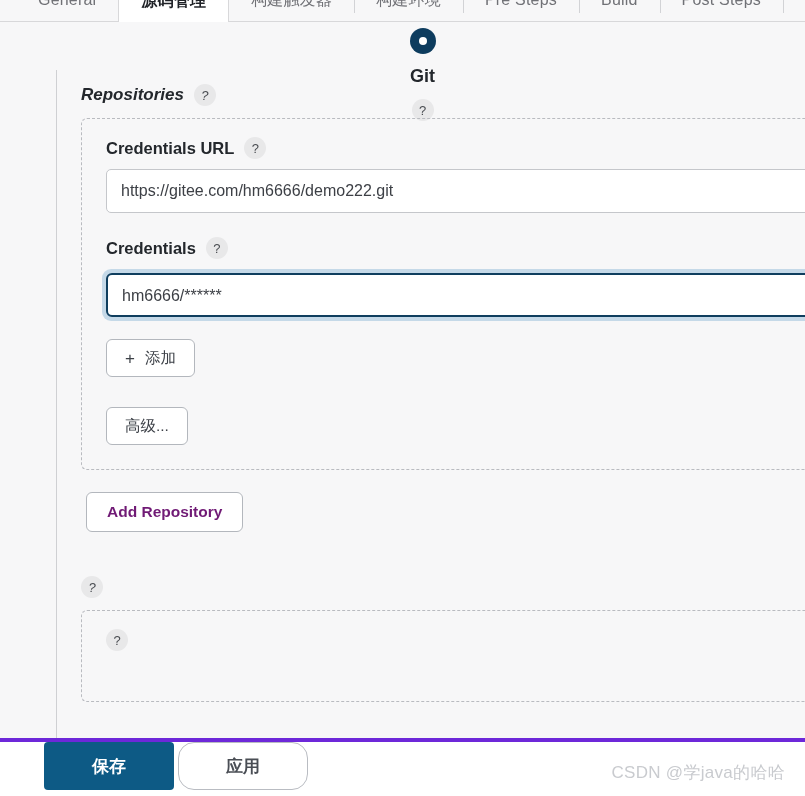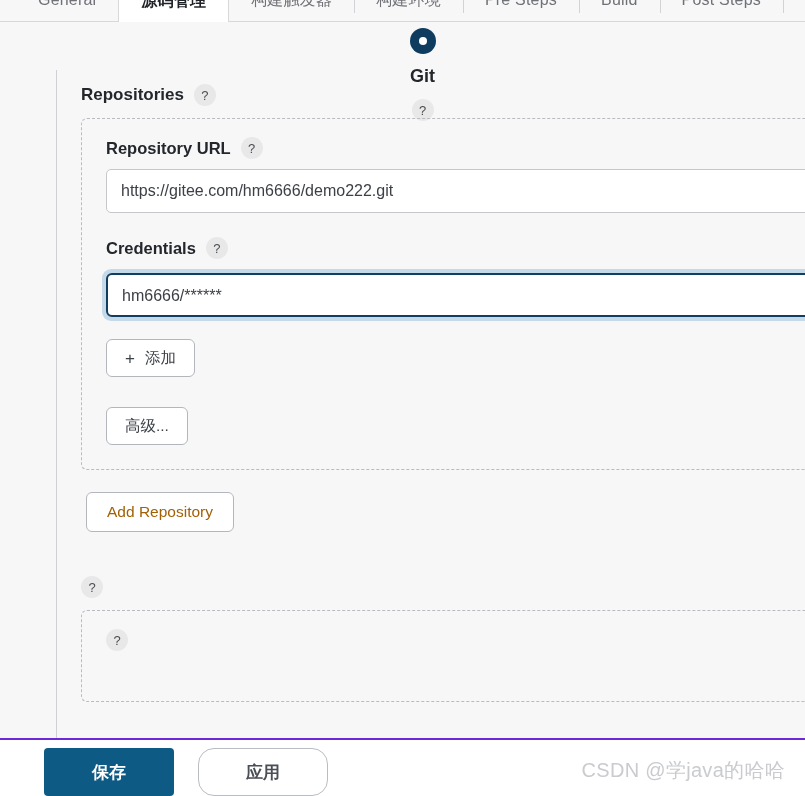--- a/index.html
+++ b/index.html
@@ -130,20 +130,21 @@
   }
 
   .section-title {
     display: flex;
     align-items: center;
     gap: 10px;
     font-size: 17px;
     font-weight: 700;
     color: #23272c;
     margin: 14px 0 12px 0;
+    font-style: italic;
   }
 
   .dashed-box {
     border: 1.6px dashed #b9bbc0;
     border-right: none;
     border-radius: 6px 0 0 6px;
     padding: 18px 0 24px 24px;
     margin-right: -10px;
     background: transparent;
   }
@@ -204,38 +205,38 @@
     height: 38px;
     padding: 0 18px;
     background: #ffffff;
     border: 1px solid #b3b7bd;
     border-radius: 6px;
     font-size: 15.5px;
     color: #3c4047;
     font-family: "Liberation Sans", "DejaVu Sans", sans-serif;
     cursor: pointer;
   }
-  .btn.bold { font-weight: 400; color: #a16207; }
+  .btn.bold { font-weight: 700; color: #701a75; }
   .btn .plus { font-size: 17px; color: #3c4047; line-height: 1; }
 
   .spacer-24 { height: 24px; }
   .spacer-18 { height: 18px; }
   .spacer-30 { height: 30px; }
 
   
   .bottombar {
     position: absolute;
     left: 0; right: 0; bottom: 0;
     height: 58px;
     background: #ffffff;
-    border-top: 2px solid #6d28d9;
-    display: flex;
-    align-items: flex-end;
+    border-top: 4px solid #6d28d9;
+    display: flex;
+    align-items: flex-start;
     padding-left: 44px;
-    gap: 24px;
+    gap: 4px;
   }
   .btn-primary {
     display: inline-flex;
     align-items: center;
     justify-content: center;
     min-width: 130px;
     height: 48px;
     background: #0d5a85;
     color: #ffffff;
     font-size: 17px;
@@ -257,21 +258,21 @@
     font-weight: 700;
     border: 1px solid #b9bcc2;
     border-radius: 16px;
     font-family: "Liberation Sans", "DejaVu Sans", sans-serif;
     cursor: pointer;
   }
   .watermark {
     position: absolute;
     right: 20px;
     bottom: 12px;
-    font-size: 20px;
+    font-size: 17px;
     color: #c9cbcf;
     letter-spacing: .3px;
     user-select: none;
   }
 </style>
 </head>
 <body>
 
 <div class="screen">
 
@@ -317,21 +318,21 @@
     <div class="section">
 
       <div class="section-title">
         <span>Repositories</span>
         <span class="help">?</span>
       </div>
 
       <div class="dashed-box">
 
         <div class="field-label">
-          <span>Repository URL</span>
+          <span>Credentials URL</span>
           <span class="help">?</span>
         </div>
         <div class="text-input">https://gitee.com/hm6666/demo222.git</div>
 
         <div class="spacer-24"></div>
 
         <div class="field-label">
           <span>Credentials</span>
           <span class="help">?</span>
         </div>

